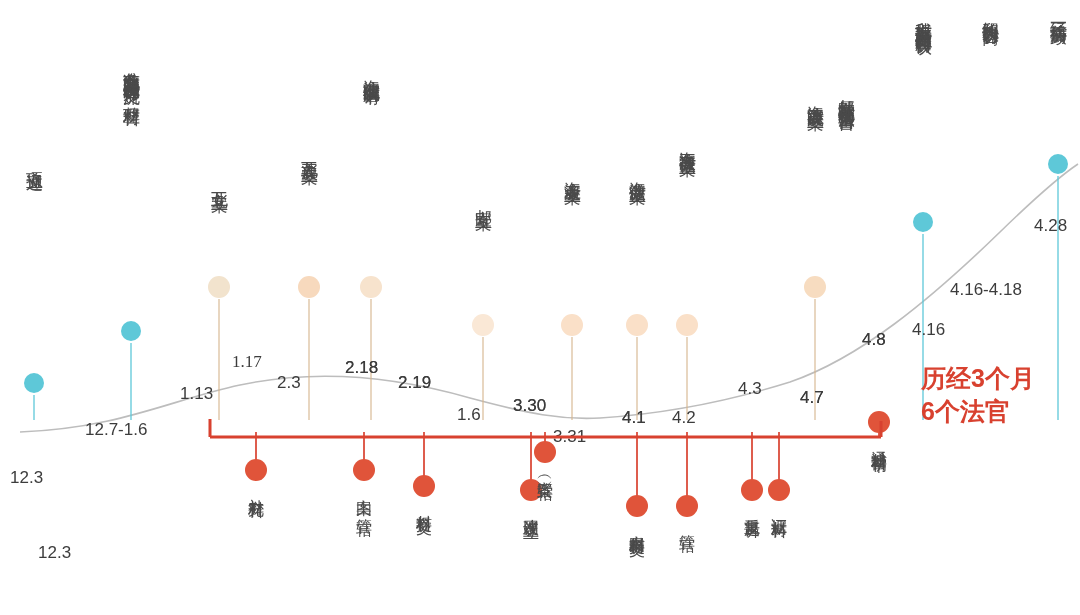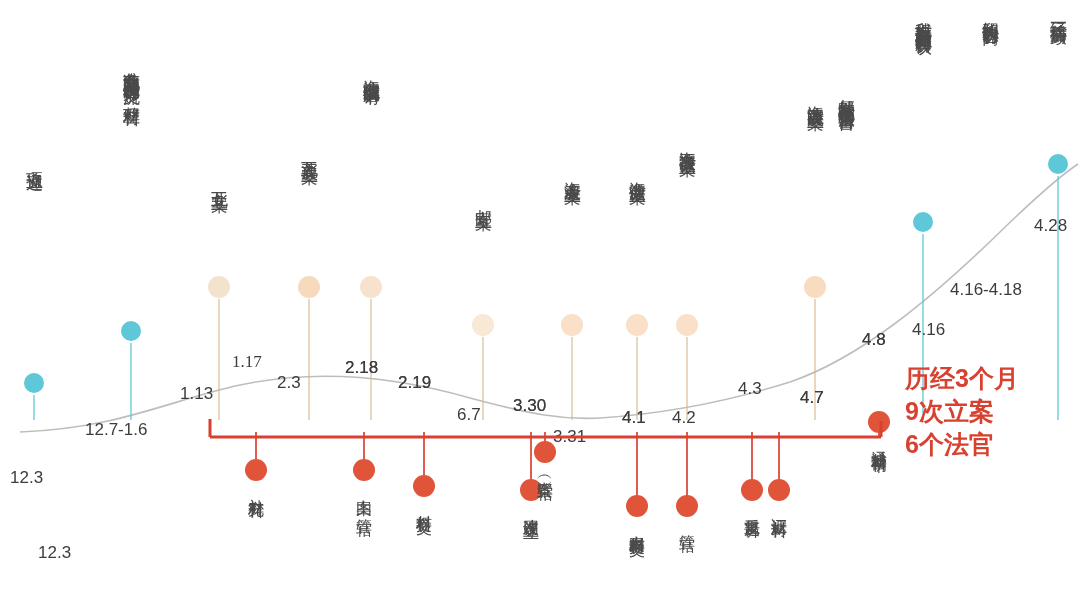--- a/index.html
+++ b/index.html
@@ -40,21 +40,21 @@
   }
 
   .bracket{position:absolute;}
 
   .summary{
     position:absolute;left:905px;top:362px;
     font-size:25px;font-weight:bold;color:#d8412f;
     line-height:1.32;
     letter-spacing:0px;
   }
-  .summary div{white-space:nowrap;}
+  .summary div{white-space:nowrap;margin-left:16px;}
 
   .curve{position:absolute;left:0;top:0;}
 </style>
 </head>
 <body>
 
 <div id="stage">
 
   <svg class="curve" width="1080" height="615">
     <path d="M 20 432 C 120 428 170 400 240 385 C 320 368 400 378 470 398 C 530 414 560 420 600 418 C 660 414 720 404 790 382 C 860 358 930 300 1000 232 C 1035 198 1060 176 1078 164" fill="none" stroke="#bdbdbd" stroke-width="1.6"></path>
@@ -86,21 +86,21 @@
       <div class="stem" style="left: 482px; top: 337px; height: 83px; background: rgba(214, 180, 140, 0.55);"></div>
       <div class="dot" style="width: 22px; height: 22px; left: 472px; top: 314px; background: rgb(250, 232, 214);"></div>
       <div class="dlabel" style="left: 398px; top: 373px;">2.19</div>
       <div class="vlabel" style="left: 562px; top: 168px; max-height: 135px;">海淀表单立案</div>
       <div class="stem" style="left: 571px; top: 337px; height: 83px; background: rgba(214, 180, 140, 0.55);"></div>
       <div class="dot" style="width: 22px; height: 22px; left: 561px; top: 314px; background: rgb(250, 224, 200);"></div>
       <div class="dlabel" style="left: 513px; top: 396px;">3.30</div>
       <div class="vlabel" style="left: 627px; top: 168px; max-height: 135px;">海淀微信立案</div>
       <div class="stem" style="left: 636px; top: 337px; height: 83px; background: rgba(214, 180, 140, 0.55);"></div>
       <div class="dot" style="width: 22px; height: 22px; left: 626px; top: 314px; background: rgb(250, 224, 200);"></div>
-      <div class="dlabel" style="left: 457px; top: 405px;">6.7</div>
+      <div class="dlabel" style="left: 457px; top: 405px;">1.6</div>
       <div class="vlabel" style="left: 677px; top: 138px; max-height: 165px;">海淀再次微信立案</div>
       <div class="stem" style="left: 686px; top: 337px; height: 83px; background: rgba(214, 180, 140, 0.55);"></div>
       <div class="dot" style="width: 22px; height: 22px; left: 676px; top: 314px; background: rgb(250, 224, 200);"></div>
       <div class="dlabel" style="left: 622px; top: 408px;">4.1</div>
       <div class="vlabel" style="left: 805px; top: 92px; max-height: 173px;">海淀法院再次立案</div>
       <div class="stem" style="left: 814px; top: 299px; height: 121px; background: rgba(214, 180, 140, 0.55);"></div>
       <div class="dot" style="width: 22px; height: 22px; left: 804px; top: 276px; background: rgb(247, 220, 192);"></div>
       <div class="dlabel" style="left: 800px; top: 388px;">4.7</div>
       <div class="vlabel" style="left: 836px; top: 86px; max-height: 72px;">邮件最高院院长信箱给大法官留言</div>
       <div class="stem" style="left: 845px; top: 192px; height: 228px; background: rgba(0, 0, 0, 0);"></div>
@@ -159,20 +159,19 @@
       <div class="dlabel" style="left: 862px; top: 330px;">4.8</div>
       <div class="vlabel small" style="left: 869px; top: 438px;">通过材料初审</div>
     </div>
 
   <svg class="bracket" style="left:205px;top:415px;" width="690" height="30">
     <path d="M 5 4 L 5 22 M 5 22 L 676 22 M 676 22 L 676 6" fill="none" stroke="#d8412f" stroke-width="3"></path>
   </svg>
 
   <div class="summary" id="summary">
       <div>历经3个月</div>
-      <div>9次立案</div>
       <div>6个法官</div>
     </div>
 
   <div id="loose-layer">
       <div class="dlabel" style="left: 38px; top: 543px; font-size: 17px;">12.3</div>
     </div>
 </div>
 
 </body></html>

